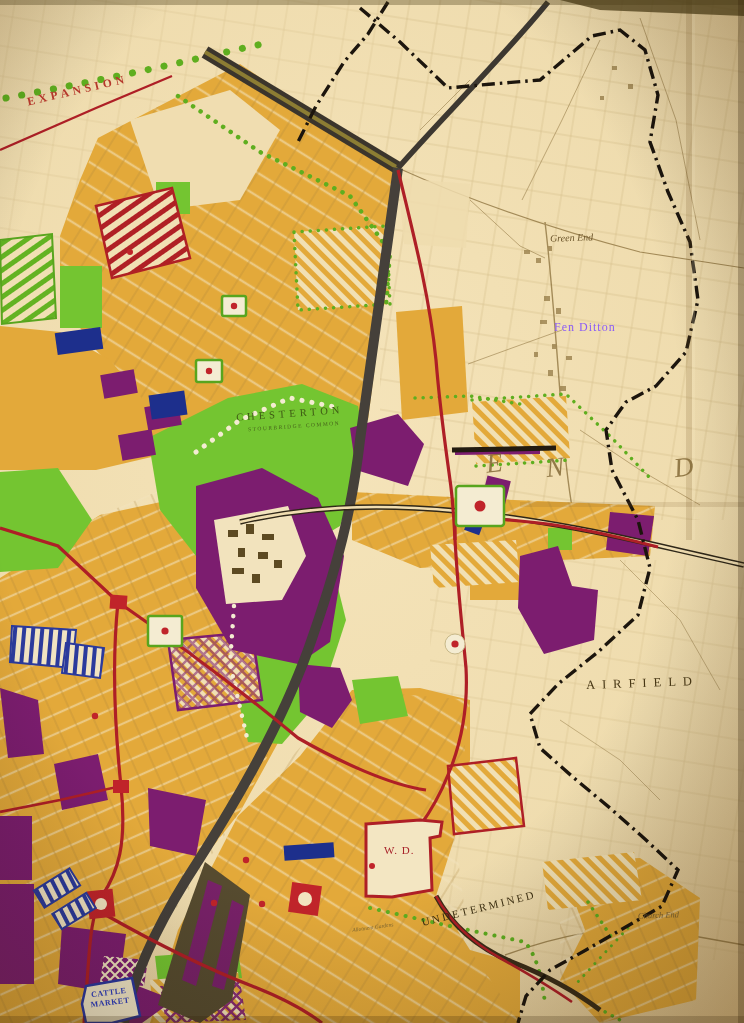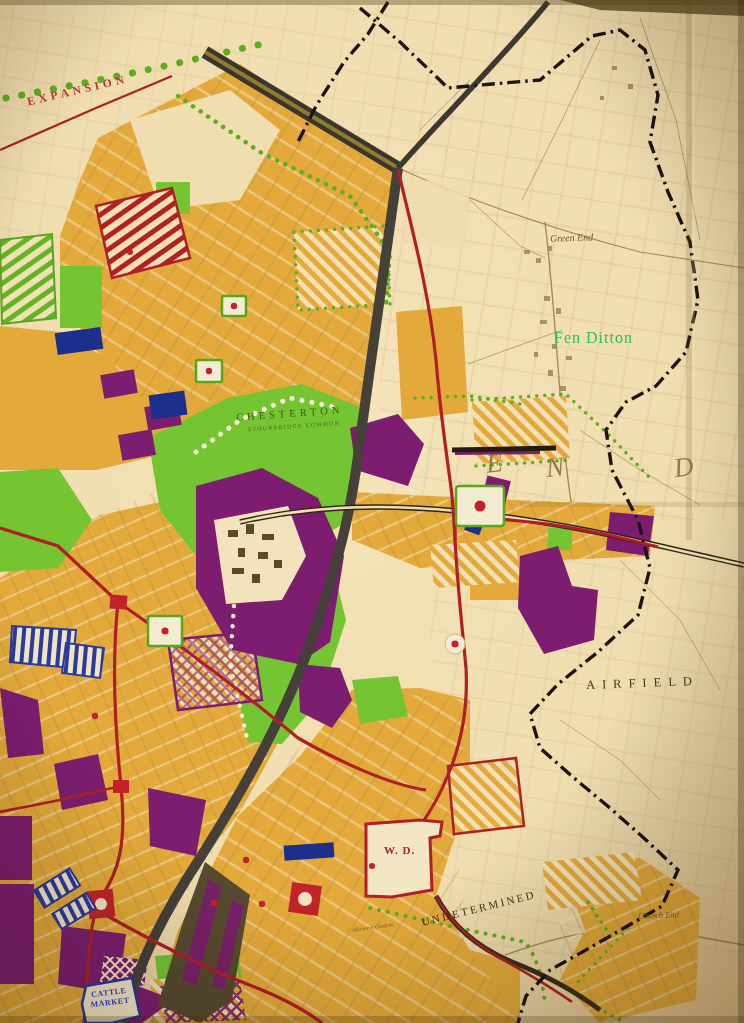--- a/index.html
+++ b/index.html
@@ -3,29 +3,29 @@
 <meta charset="utf-8">
 <style>
   html,body{margin:0;padding:0;background:#2b2115;}
   .stage{position:relative;width:744px;height:1023px;overflow:hidden;
          font-family:"Liberation Serif","DejaVu Serif",serif;}
   .stage svg{position:absolute;left:0;top:0;}
   .lbl{position:absolute;white-space:nowrap;pointer-events:none;}
   .lbl-expansion{left:26px;top:84px;color:#b5382c;font-weight:bold;
     font-size:11.5px;letter-spacing:4px;transform:rotate(-13deg);}
   .lbl-green-end{left:550px;top:232px;color:#6b542a;font-style:italic;font-size:10px;transform:rotate(-2deg);}
-  .lbl-fen-ditton{left:554px;top:320px;color:#22c55e;font-size:16px;letter-spacing:1px;margin-top:9px;}
+  .lbl-fen-ditton{left:554px;top:320px;color:#8b5cf6;font-size:12px;letter-spacing:1px;}
   .lbl-chesterton{left:236px;top:408px;color:#3e5a14;font-size:10.5px;letter-spacing:4px;transform:rotate(-4deg);}
   .lbl-stourbridge{left:248px;top:423px;color:#44601a;font-size:5.5px;letter-spacing:1.5px;transform:rotate(-4deg);}
   .big-letter{position:absolute;color:rgba(130,104,54,.85);font-style:italic;font-size:27px;}
   .bl-e{left:486px;top:448px;transform:rotate(-6deg);}
   .bl-n{left:546px;top:452px;transform:rotate(-6deg);}
   .bl-d{left:674px;top:452px;transform:rotate(-8deg);}
   .lbl-airfield{left:586px;top:676px;color:#463614;font-size:12.5px;letter-spacing:7px;transform:rotate(-2deg);}
-  .lbl-wd{left:384px;top:844px;color:#a8232a;font-size:11px;font-weight:bold;letter-spacing:1px;}
+  .lbl-wd{left:384px;top:844px;color:#a8232a;font-size:11px;font-weight:normal;letter-spacing:1px;}
   .lbl-undetermined{left:420px;top:902px;color:#3a2d10;font-size:11px;letter-spacing:2.5px;transform:rotate(-14deg);}
   .lbl-church-end{left:638px;top:910px;color:#6b542a;font-style:italic;font-size:8.5px;transform:rotate(-2deg);}
   .lbl-allotments{left:352px;top:924px;color:#7a6330;font-style:italic;font-size:5.5px;transform:rotate(-8deg);}
   .lbl-cattle{left:90px;top:988px;color:#2a35a0;font-size:8px;font-weight:bold;
     letter-spacing:.5px;transform:rotate(-7deg);text-align:center;line-height:10px;}
 </style>
 </head>
 <body>
 
 <div class="stage">

